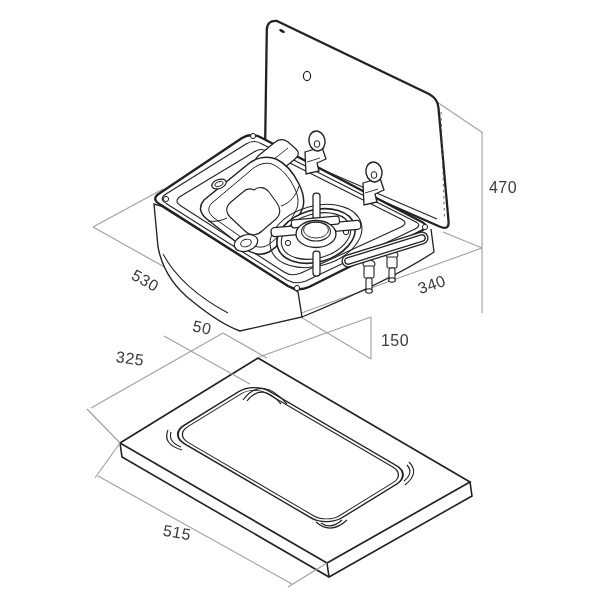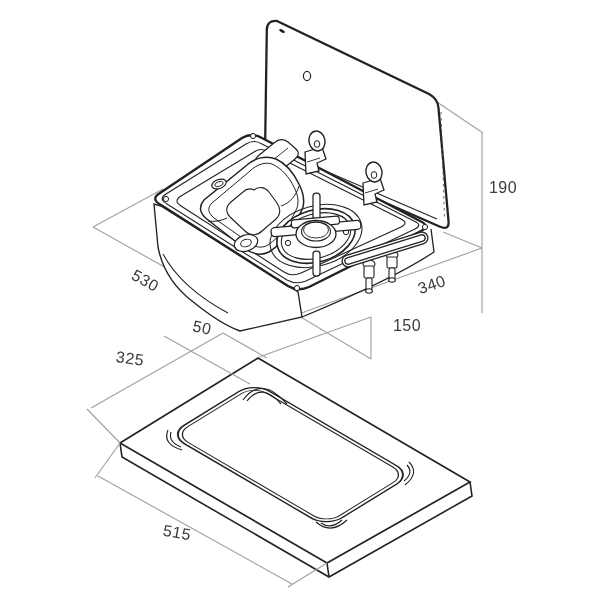--- a/index.html
+++ b/index.html
@@ -4,21 +4,21 @@
 <style>
   html,body{margin:0;padding:0;background:#ffffff;}
   .stage{position:relative;width:600px;height:600px;background:#ffffff;overflow:hidden;
          font-family:"Liberation Sans", sans-serif;}
   .stage svg{position:absolute;left:0;top:0;}
   .dim-label{position:absolute;width:46px;text-align:center;font-size:16px;
              color:#3b3b3b;letter-spacing:.5px;line-height:18px;user-select:none;}
   .dl-530{left:122px;top:272px;transform:rotate(29deg);}
   .dl-340{left:409px;top:276px;transform:rotate(-19deg);}
   .dl-310{left:480px;top:179px;}
-  .dl-150{left:372px;top:317px;margin-left:12px;}
+  .dl-150{left:372px;top:332px;}
   .dl-50 {left:179px;top:319px;transform:rotate(12deg);}
   .dl-325{left:107px;top:350px;transform:rotate(8deg);}
   .dl-515{left:154px;top:524px;transform:rotate(10deg);}
   .ln{stroke:#222222;fill:none;}
   .dim{stroke:#a2a2a2;stroke-width:1.15;fill:none;}
   .wf{fill:#ffffff;}
 </style>
 </head>
 <body>
 
@@ -173,19 +173,19 @@
   <g>
     <path class="ln wf" stroke-width="1.3" d="M 363,183 L 380,178 L 384,190 L 375,194 L 377,202 L 364,205 Z"></path>
     <path class="ln" stroke-width="0.9" d="M 365,193 L 378,189"></path>
     <ellipse class="ln wf" stroke-width="1.4" cx="374" cy="172" rx="8" ry="10" transform="rotate(-12 374 172)"></ellipse>
     <ellipse class="ln" stroke-width="1" cx="374" cy="175" rx="2.8" ry="3.4" fill="none"></ellipse>
   </g>
 </svg>
 
 <div class="dim-label dl-530">530</div>
 <div class="dim-label dl-340">340</div>
-<div class="dim-label dl-310">190</div>
+<div class="dim-label dl-310">470</div>
 <div class="dim-label dl-150">150</div>
 <div class="dim-label dl-50">50</div>
 <div class="dim-label dl-325">325</div>
 <div class="dim-label dl-515">515</div>
 
 </div>
 
 </body></html>

